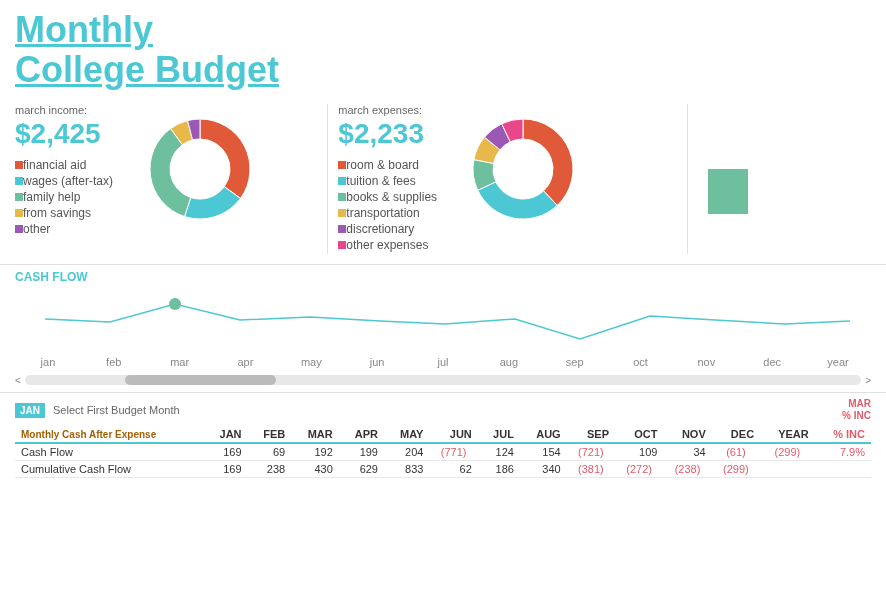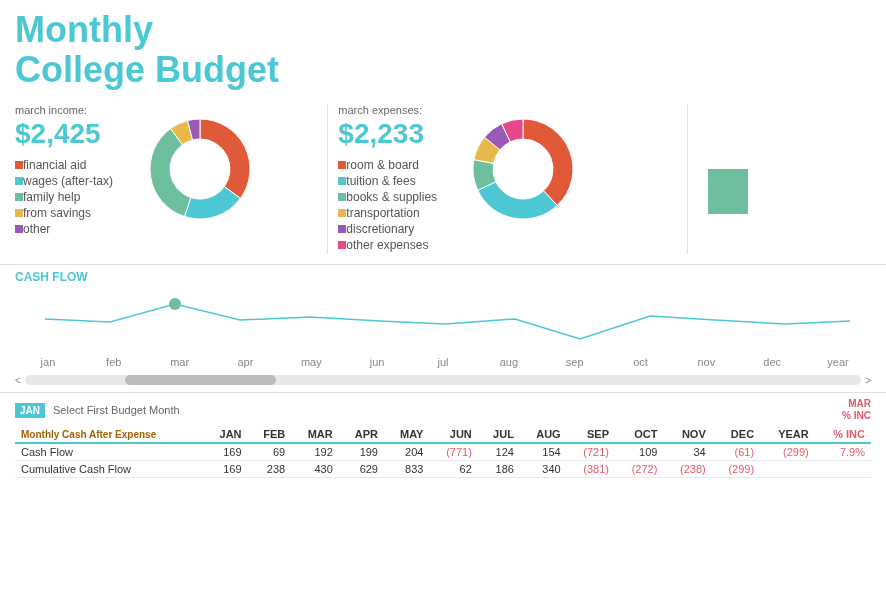--- a/index.html
+++ b/index.html
@@ -1,19 +1,19 @@
 <!DOCTYPE html>
 <html><head>
   <meta charset="utf-8">
   <style>
     * { box-sizing: border-box; margin: 0; padding: 0; }
     body { font-family: Arial, sans-serif; background: #fff; color: #333; font-size: 12px; width: 886px; }
 
     .header { padding: 10px 15px 5px 15px; }
-    .header h1 { font-size: 36px; font-weight: bold; color: #4bc8d4; line-height: 1.1; }
+    .header h1 { font-size: 36px; font-weight: bold; color: #4bc8d4; line-height: 1.1; text-decoration: underline; }
 
     .top-section { display: flex; padding: 10px 15px; border-bottom: 1px solid #e0e0e0; }
 
     .income-section, .expenses-section, .cashflow-section {
       display: flex; align-items: flex-start; gap: 10px;
     }
     .income-section { flex: 2.2; border-right: 1px solid #e0e0e0; padding-right: 19px; margin-right: 10px; }
     .expenses-section { flex: 2.5; border-right: 1px solid #e0e0e0; padding-right: 15px; margin-right: 10px; }
     .cashflow-section { flex: 1.3; }
 
@@ -49,21 +49,21 @@
     .table-header-row { display: flex; align-items: center; margin-bottom: 4px; }
     .jan-badge { background: #4bc8d4; color: #fff; font-size: 10px; font-weight: bold; padding: 2px 5px; margin-right: 8px; }
     .select-text { font-size: 11px; color: #666; }
     .mar-inc-label { margin-left: auto; text-align: right; font-size: 10px; color: #e05a6a; font-weight: bold; line-height: 1.2; }
 
     table { width: 100%; border-collapse: collapse; font-size: 11px; }
     table th { font-weight: bold; color: #333; text-align: right; padding: 2px 6px; border-bottom: 2px solid #4bc8d4; }
     table th:first-child { text-align: left; }
     table td { text-align: right; padding: 2px 6px; border-bottom: 1px solid #e8e8e8; }
     table td:first-child { text-align: left; font-size: 11px; }
-    .neg { color: #e05a6a; }
+    .neg { color: #e05a6a; text-align: center; }
     .pos { color: #333; }
     .header-row-title { color: #a16207; font-weight: bold; font-size: 10px; }
   </style>
 </head>
 <body>
 
 <div class="header">
   <h1>
     <span>Monthly</span><br>
     <span>College Budget</span>

